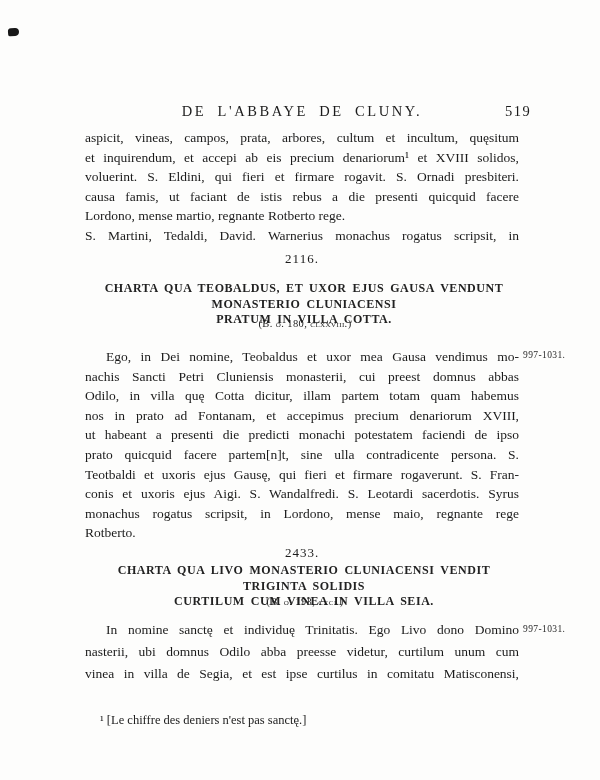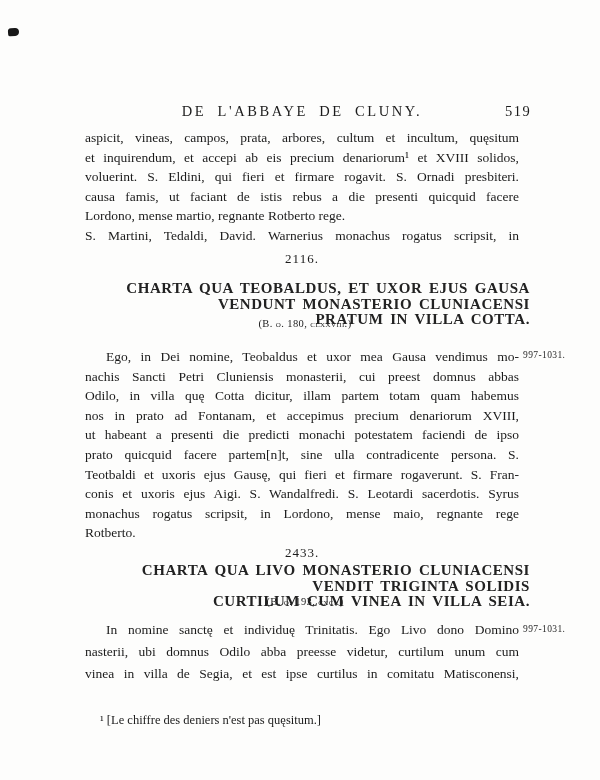--- a/index.html
+++ b/index.html
@@ -64,24 +64,24 @@
   .charter-number {
     position: absolute;
     left: 85px;
     width: 434px;
     text-align: center;
     font-size: 13px;
     letter-spacing: 1px;
   }
   .charter-title {
     position: absolute;
-    left: 96px;
+    left: 87px;
     width: 434px;
-    text-align: right;
-    font-size: 15px;
+    text-align: center;
+    font-size: 12px;
     font-weight: 700;
     letter-spacing: 0.55px;
     word-spacing: 2.5px;
     line-height: 15.5px;
     color: #222;
   }
   .charter-ref {
     position: absolute;
     left: 88px;
     width: 434px;
@@ -154,15 +154,15 @@
   </div>
   <div class="charter-ref" style="top:596px">(B. o. 193, cxci.)</div>
   <div class="margin-date" style="top:624px">997-1031.</div>
 
   <div class="para lh220" style="top:619px">
     <div class="bline indent">In nomine sanctę et individuę Trinitatis. Ego Livo dono Domino</div>
     <div class="bline">nasterii, ubi domnus Odilo abba preesse videtur, curtilum unum cum</div>
     <div class="bline">vinea in villa de Segia, et est ipse curtilus in comitatu Matisconensi,</div>
   </div>
 
-  <div class="footnote" style="top:713px">¹ [Le chiffre des deniers n'est pas quęsitum.]</div>
+  <div class="footnote" style="top:713px">¹ [Le chiffre des deniers n'est pas sanctę.]</div>
 
 </div>
 
 </body></html>

